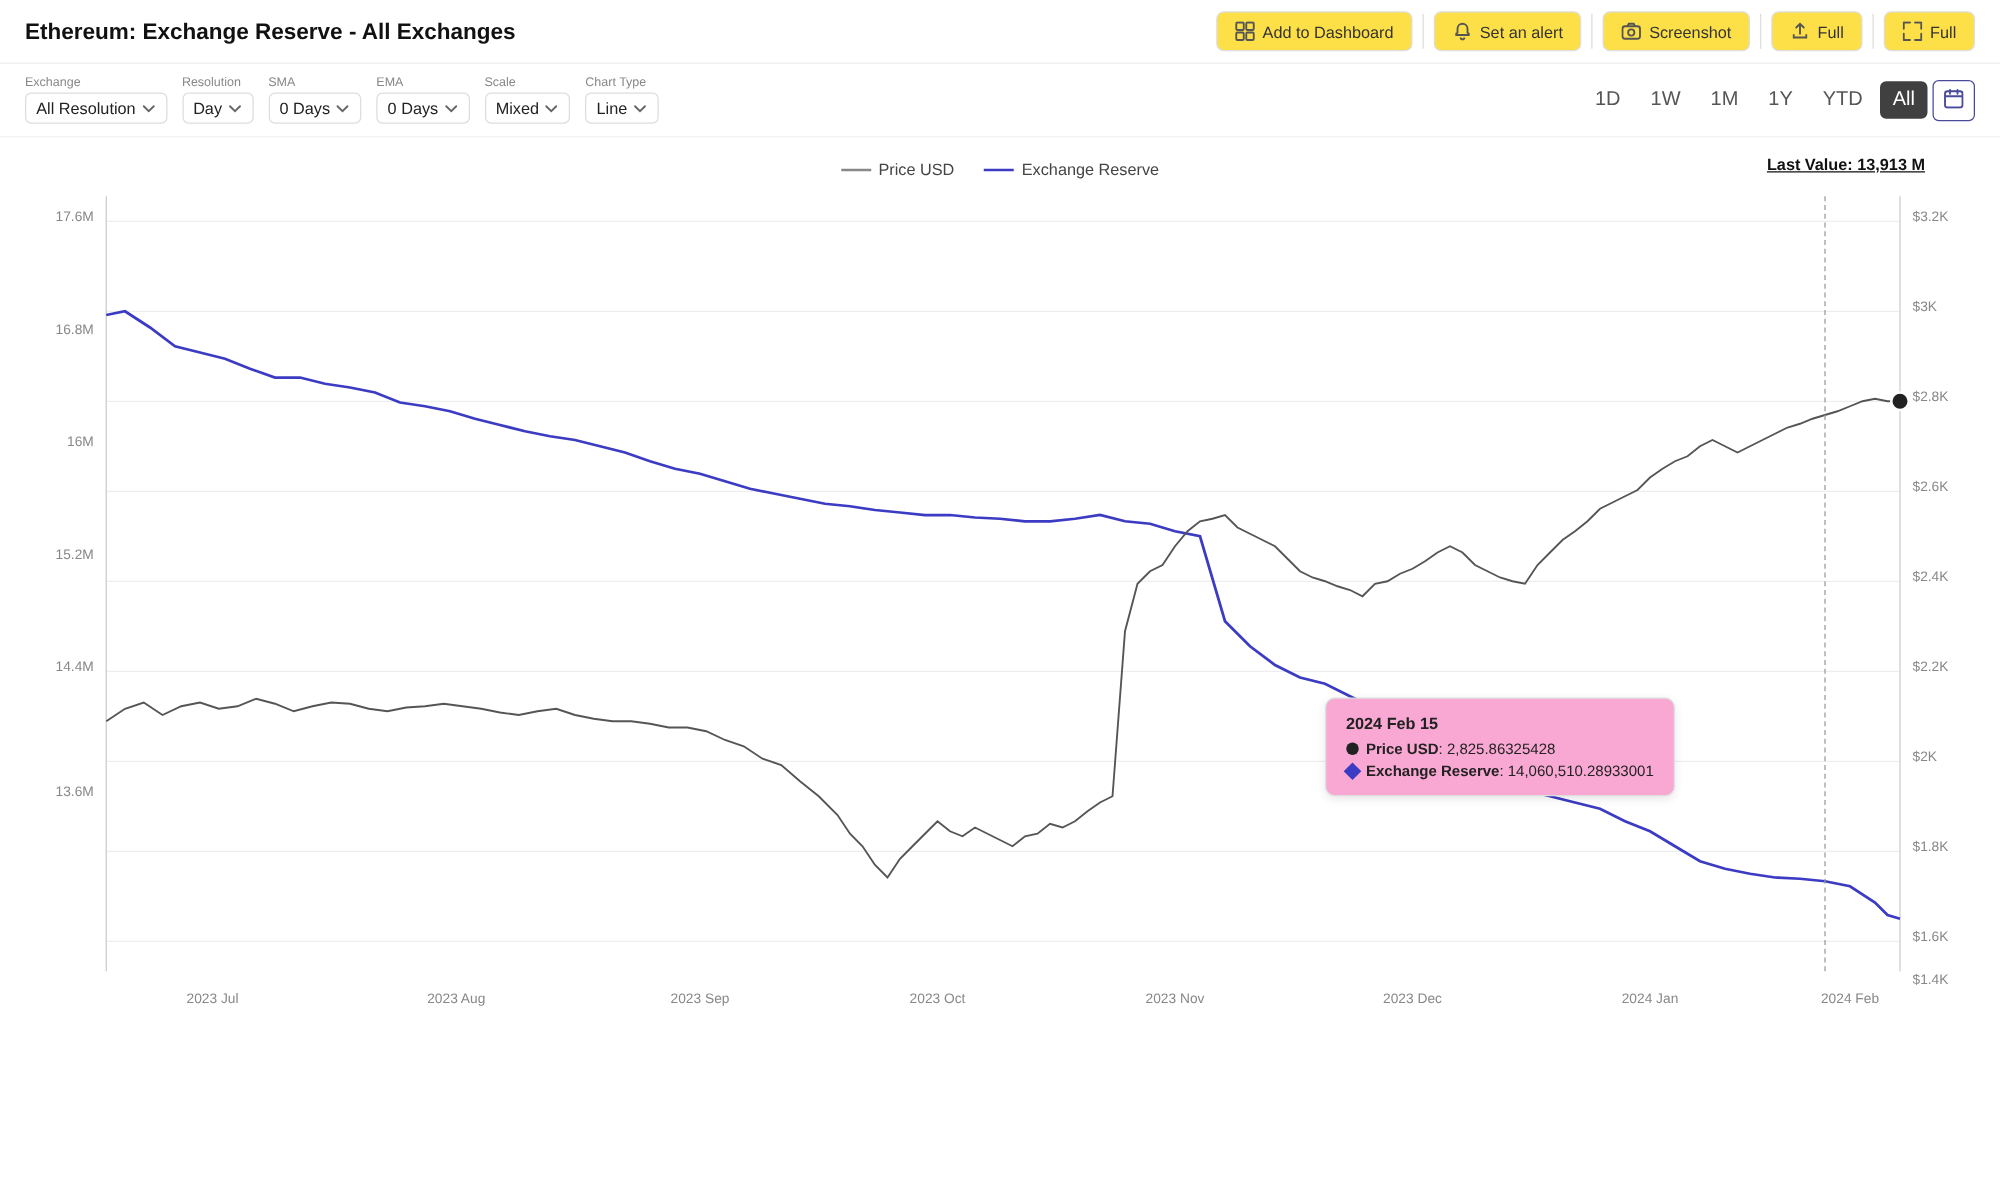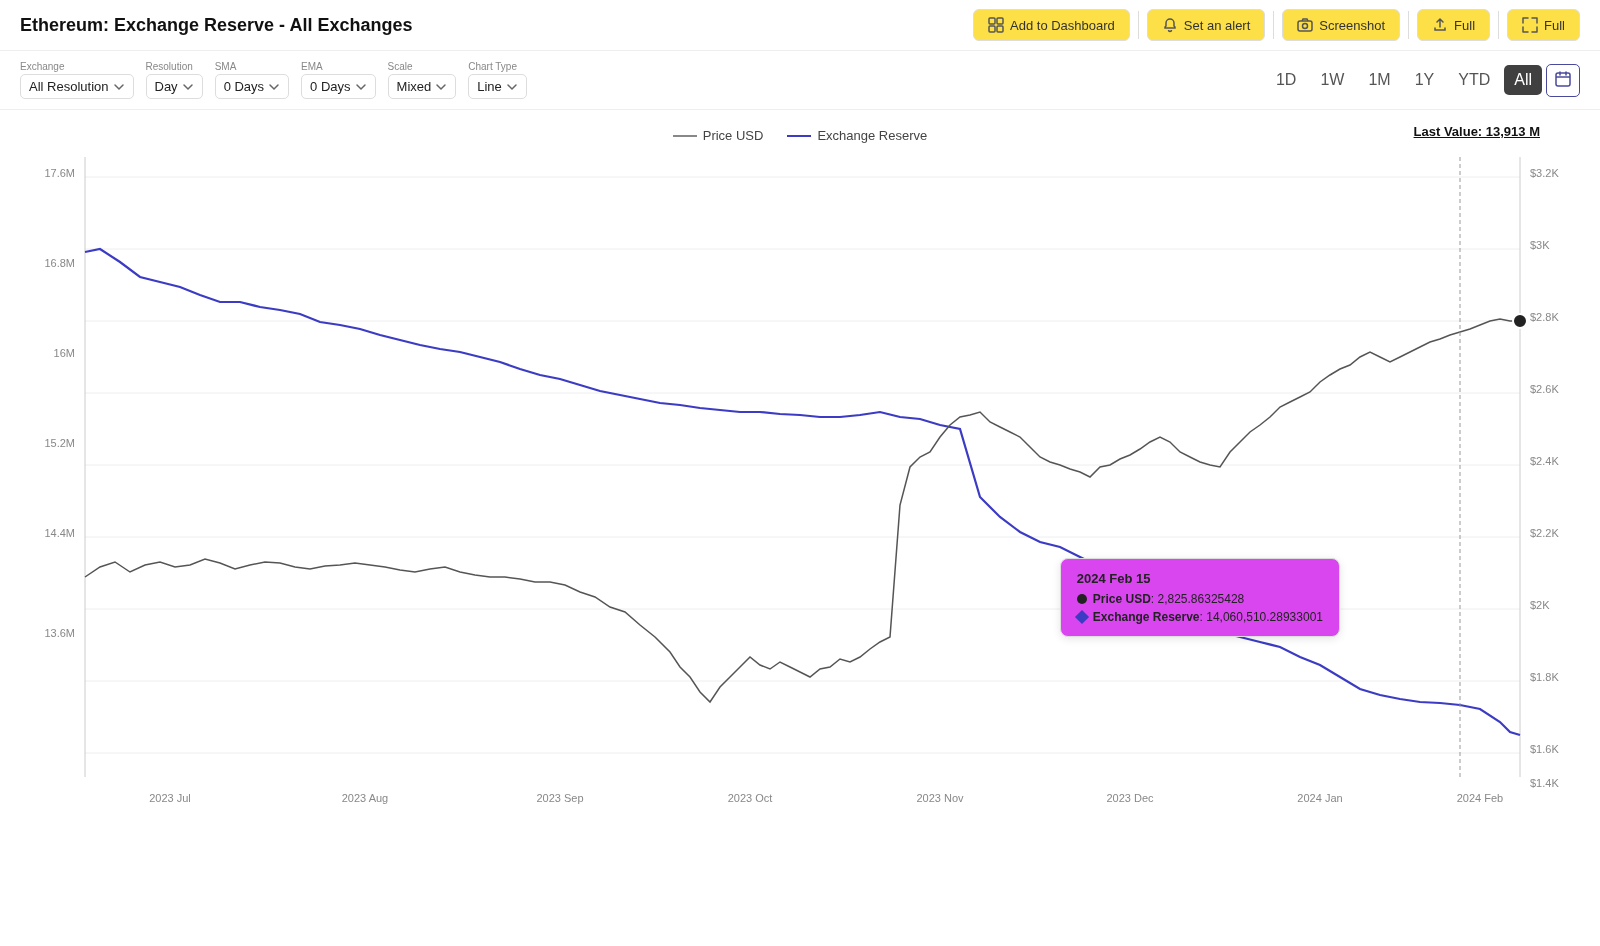--- a/index.html
+++ b/index.html
@@ -173,21 +173,21 @@
 
     .chart-svg {
       width: 100%;
       height: 100%;
     }
 
     .tooltip-box {
       position: absolute;
       bottom: 170px;
       right: 240px;
-      background: #d946ef;
+      background: #f9a8d4;
       border: 1px solid #ddd;
       border-radius: 8px;
       padding: 12px 16px;
       font-size: 12px;
       box-shadow: 0 2px 8px rgba(0,0,0,0.1);
       min-width: 220px;
     }
 
     .tooltip-date {
       font-weight: 700;

